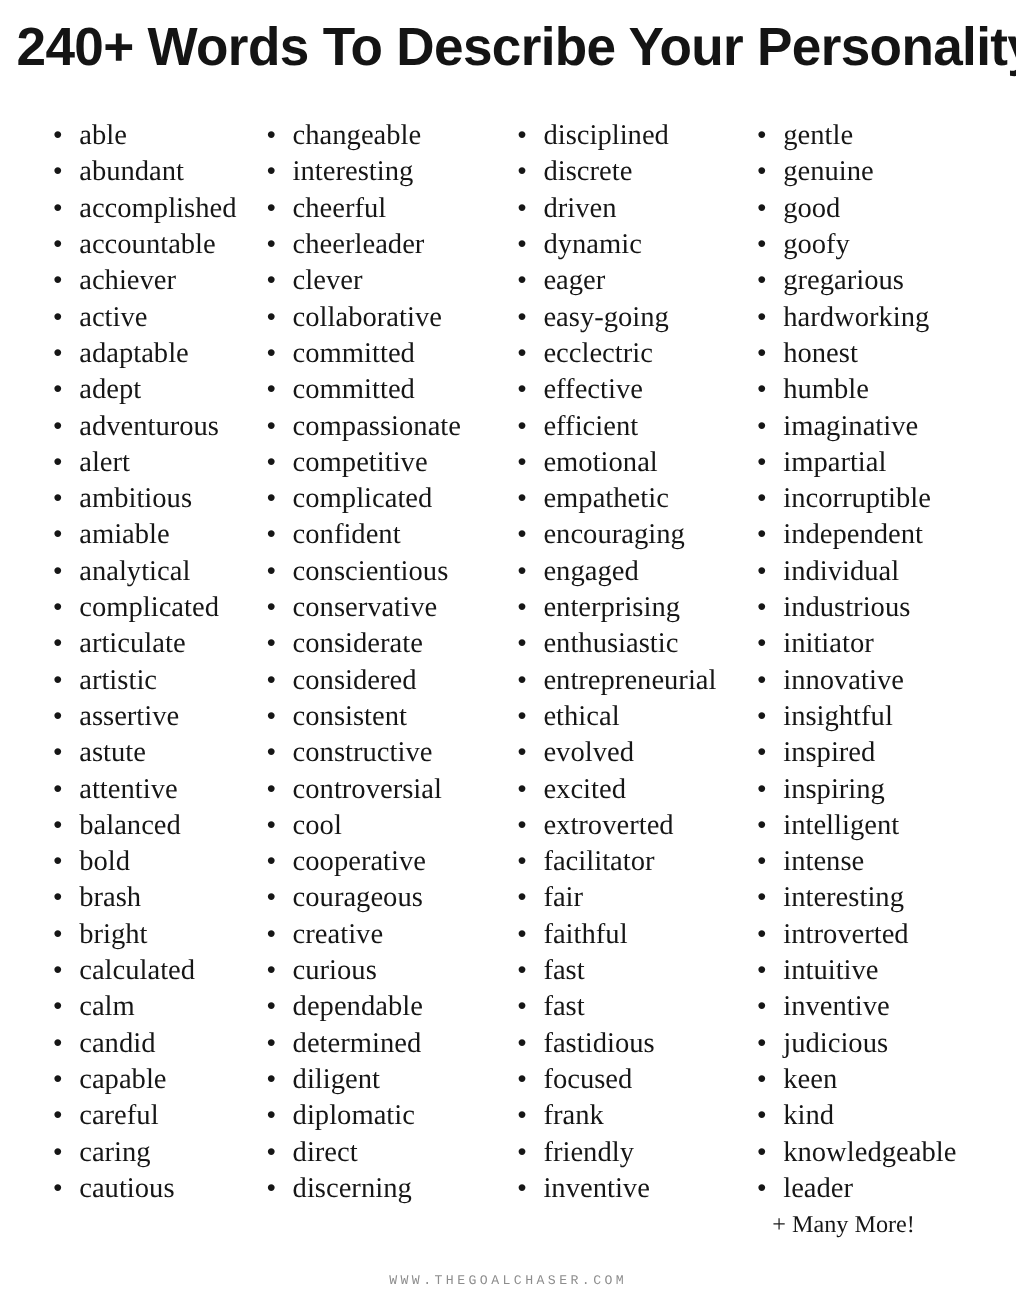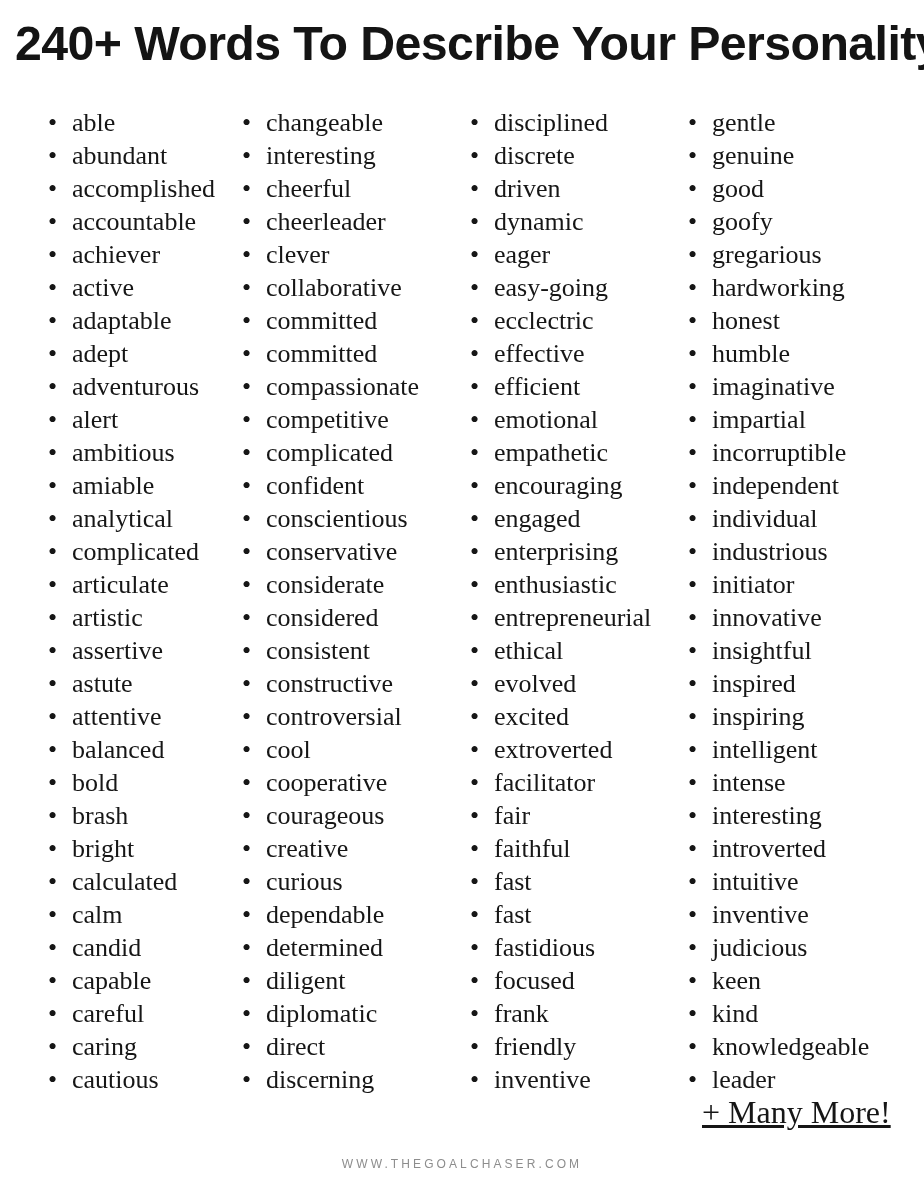--- a/index.html
+++ b/index.html
@@ -79,39 +79,38 @@
     position: absolute;
     left: 2px;
     top: 0;
     line-height: 33px;
     font-size: 26px;
     color: #161616;
   }
   li.more-item {
     position: relative;
     padding-left: 16px;
-    font-size: 32px;
+    font-size: 22px;
     line-height: 33px;
     height: 33px;
     white-space: nowrap;
     color: #161616;
     list-style: none;
-    text-decoration: underline;
   }
 
   
   .footer {
     flex: 0 0 auto;
     height: 64px;
     display: flex;
     align-items: center;
     justify-content: center;
   }
   .footer-text {
-    font-family: Liberation Sans, sans-serif;
+    font-family: Liberation Mono, monospace;
     font-size: 12px;
     letter-spacing: 3.1px;
     color: #8d8d8d;
     font-weight: 400;
   }
 </style>
 </head>
 <body>
 
 <div class="page">

